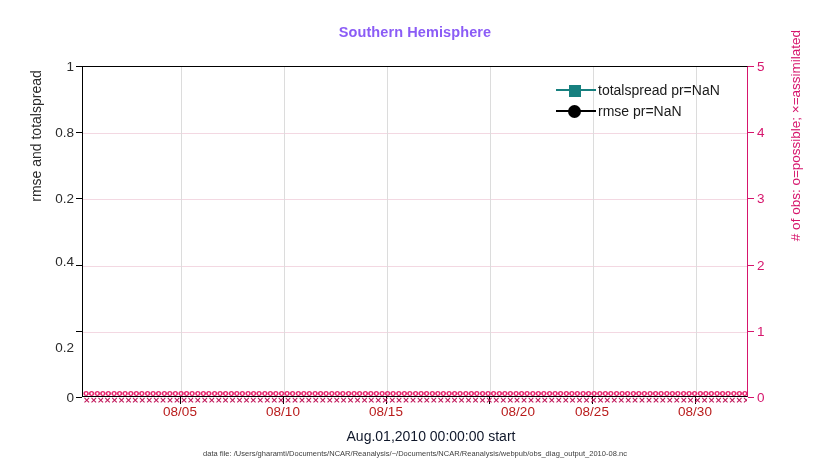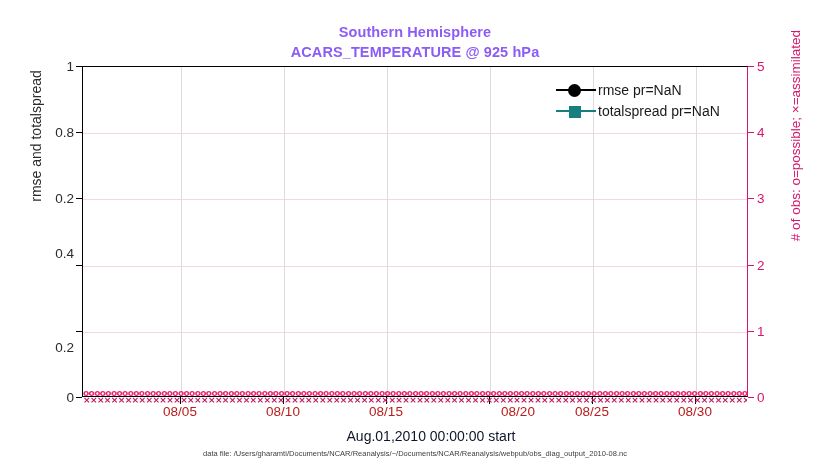--- a/index.html
+++ b/index.html
@@ -230,21 +230,20 @@
     font-weight: bold;
   }
   .obs-row.possible { top: 0px; }
   .obs-row.assimilated { top: 7px; color: #c2185b; }
 </style>
 </head>
 <body>
 
 <div id="title-block">
   <div class="title-line">Southern Hemisphere</div>
-  <div class="title-line">ACARS_TEMPERATURE @ 925 hPa</div>
 </div>
 
 <div id="plot-area">
 
   <div class="hgrid" style="top:66.2px"></div>
   <div class="hgrid" style="top:132.4px"></div>
   <div class="hgrid" style="top:198.6px"></div>
   <div class="hgrid" style="top:264.8px"></div>
 
   <div class="vgrid" style="left:98px"></div>
@@ -258,21 +257,21 @@
 <div class="tick-left" style="top:66px"></div>
 <div class="tick-left" style="top:132px"></div>
 <div class="tick-left" style="top:198px"></div>
 <div class="tick-left" style="top:265px"></div>
 <div class="tick-left" style="top:331px"></div>
 <div class="tick-left" style="top:397px"></div>
 
 <div class="ylabel-left" style="top:59px">1</div>
 <div class="ylabel-left" style="top:125px">0.8</div>
 <div class="ylabel-left" style="top:191px">0.2</div>
-<div class="ylabel-left" style="top:246px">0.4</div>
+<div class="ylabel-left" style="top:254px">0.4</div>
 <div class="ylabel-left" style="top:340px">0.2</div>
 <div class="ylabel-left" style="top:390px">0</div>
 
 <div class="tick-right" style="top:66px"></div>
 <div class="tick-right" style="top:132px"></div>
 <div class="tick-right" style="top:198px"></div>
 <div class="tick-right" style="top:265px"></div>
 <div class="tick-right" style="top:331px"></div>
 <div class="tick-right" style="top:397px"></div>
 
@@ -301,27 +300,27 @@
   <div class="obs-row possible">oooooooooooooooooooooooooooooooooooooooooooooooooooooooooooooooooooooooooooooooooooooooooooooooooooooooooooooooooooooooooooooooooooooooooooooooooooooooooooooooooooooooooooooooooooooooooooooooooooooooooooooooooooooooooooooooooooooooooooooooo</div>
   <div class="obs-row assimilated">××××××××××××××××××××××××××××××××××××××××××××××××××××××××××××××××××××××××××××××××××××××××××××××××××××××××××××××××××××××××××××××××××××××××××××××××××××××××××××××××××××××××××××××××××××××××××××××××××××××××××××××××××××××××××××××××××××××××××××××××</div>
 </div>
 
 <div id="y-axis-title">rmse and totalspread</div>
 <div id="y-axis-title-right"># of obs: o=possible; ×=assimilated</div>
 <div id="x-axis-title">Aug.01,2010 00:00:00 start</div>
 <div id="data-file-caption">data file: /Users/gharamti/Documents/NCAR/Reanalysis/~/Documents/NCAR/Reanalysis/webpub/obs_diag_output_2010-08.nc</div>
 
 <div id="legend">
+  <div class="legend-row">
+    <span class="legend-sample">
+      <span class="legend-line spread"></span>
+      <span class="legend-marker-square"></span>
+    </span>
+    <span class="legend-text">totalspread pr=NaN</span>
+  </div>
   <div class="legend-row">
     <span class="legend-sample">
       <span class="legend-line rmse"></span>
       <span class="legend-marker-circle"></span>
     </span>
     <span class="legend-text">rmse pr=NaN</span>
   </div>
-  <div class="legend-row">
-    <span class="legend-sample">
-      <span class="legend-line spread"></span>
-      <span class="legend-marker-square"></span>
-    </span>
-    <span class="legend-text">totalspread pr=NaN</span>
-  </div>
 </div>
 
 </body></html>

